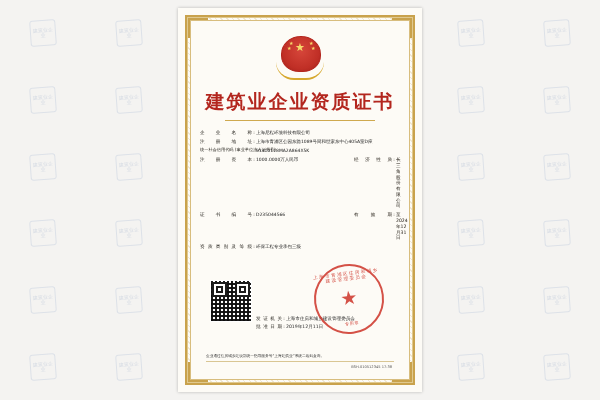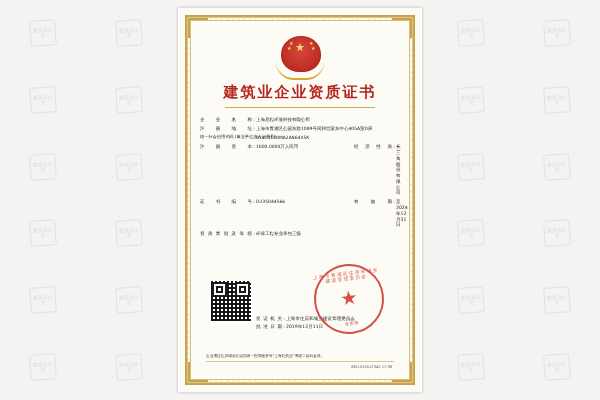--- a/index.html
+++ b/index.html
@@ -148,24 +148,24 @@
     position: absolute;
     left: 0; bottom: 0;
     width: 48px; height: 16px;
     border-bottom: 2px solid #d6a82e;
     border-radius: 0 0 24px 24px;
   }
 
   .cert-title {
     text-align: center;
     color: #b3261e;
-    font-size: 15px;
+    font-size: 19px;
     letter-spacing: 2px;
     font-weight: bold;
-    margin-top: 3px;
+    margin-top: 9px;
     font-family: "DejaVu Sans", "Liberation Sans", sans-serif;
   }
   .title-rule {
     width: 150px;
     height: 1px;
     background: #cfa94f;
     margin: 5px auto 0;
   }
 
   

